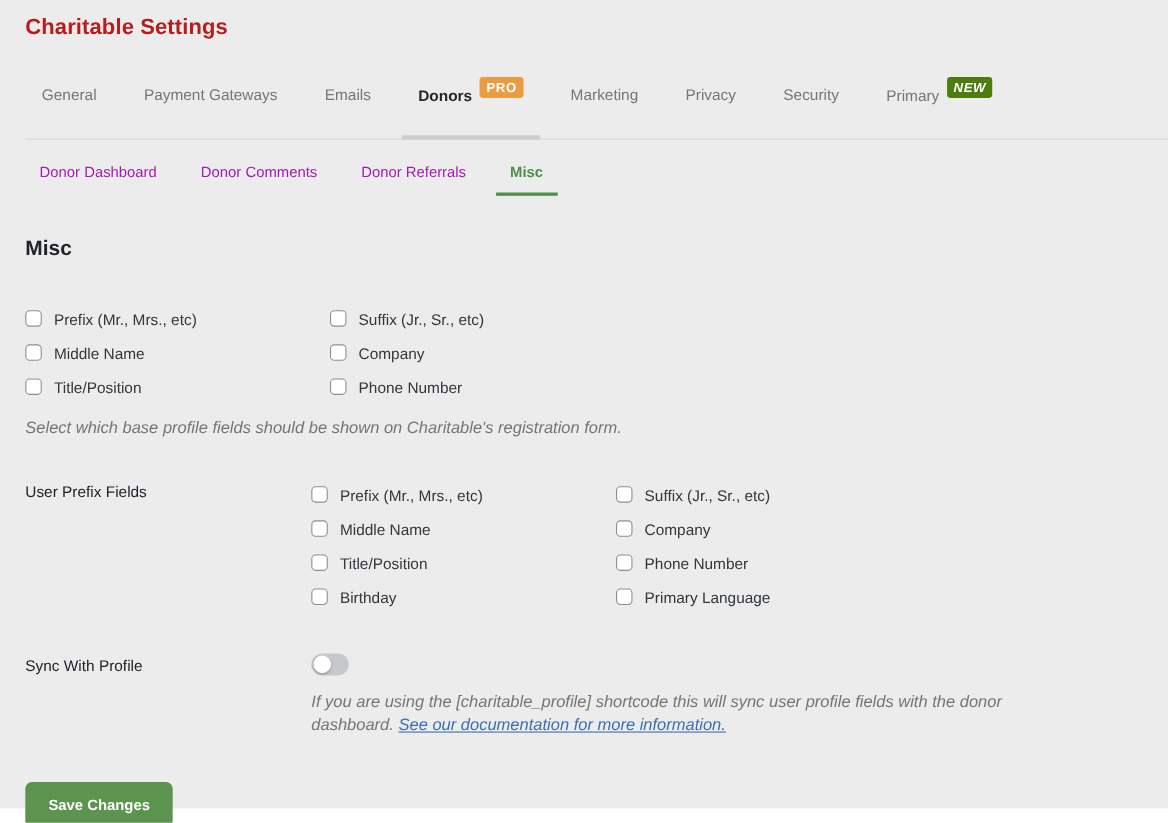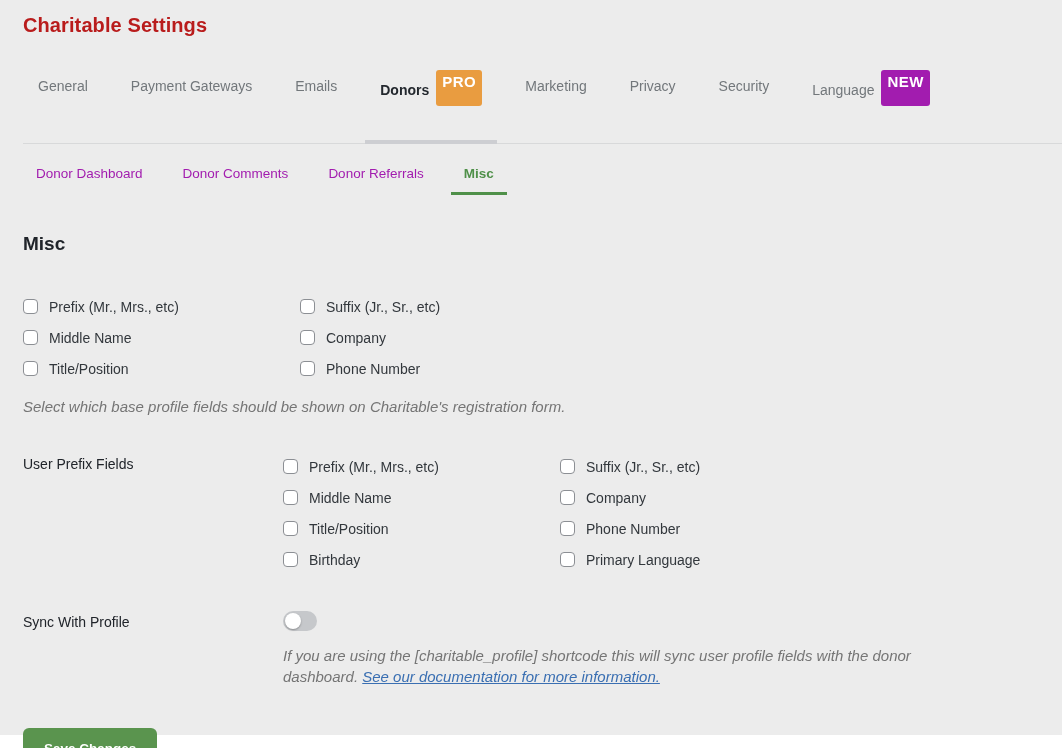--- a/index.html
+++ b/index.html
@@ -32,22 +32,22 @@
     font-size: 14px; color: #72777b;
     cursor: pointer; white-space: nowrap;
   }
   .tab.active { color: #23282e; font-weight: bold; }
   .tab.active::after {
     content: ""; position: absolute; left: 0; right: 0; bottom: -1px;
     height: 4px; background: #cdced2;
   }
   .tab .badge {
     display: inline-block; position: relative; top: -8px;
-    margin-left: 7px; padding: 3px 6px 16px 6px;
-    font-size: 15px; font-weight: bold; letter-spacing: .5px;
+    margin-left: 7px; padding: 3px 6px 2px 6px;
+    font-size: 12px; font-weight: bold; letter-spacing: .5px;
     color: #ffffff; border-radius: 3px;
   }
   
   .subtabs {
     margin-top: 22px;
     display: flex; gap: 14px;
   }
   .subtab {
     padding: 0 13px 11px 13px;
     font-size: 13.5px; color: #a21caf;
@@ -118,21 +118,21 @@
   <h1 class="page-title">Charitable Settings</h1>
 
   <nav class="tabs">
       <div class="tab"><span>General</span></div>
       <div class="tab"><span>Payment Gateways</span></div>
       <div class="tab"><span>Emails</span></div>
       <div class="tab active"><span>Donors</span><span class="badge" style="background: rgb(233, 156, 64);">PRO</span></div>
       <div class="tab"><span>Marketing</span></div>
       <div class="tab"><span>Privacy</span></div>
       <div class="tab"><span>Security</span></div>
-      <div class="tab"><span>Language</span><span class="badge" style="background: #a21caf;">NEW</span></div>
+      <div class="tab"><span>Primary</span><span class="badge" style="background: #4d7c0f; font-style: italic;">NEW</span></div>
     </nav>
 
   <nav class="subtabs">
       <div class="subtab">Donor Dashboard</div>
       <div class="subtab">Donor Comments</div>
       <div class="subtab">Donor Referrals</div>
       <div class="subtab active" style="color: rgb(79, 144, 73); border-bottom-color: rgb(79, 144, 73);">Misc</div>
     </nav>
 
   <h2 class="section-heading">Misc</h2>

